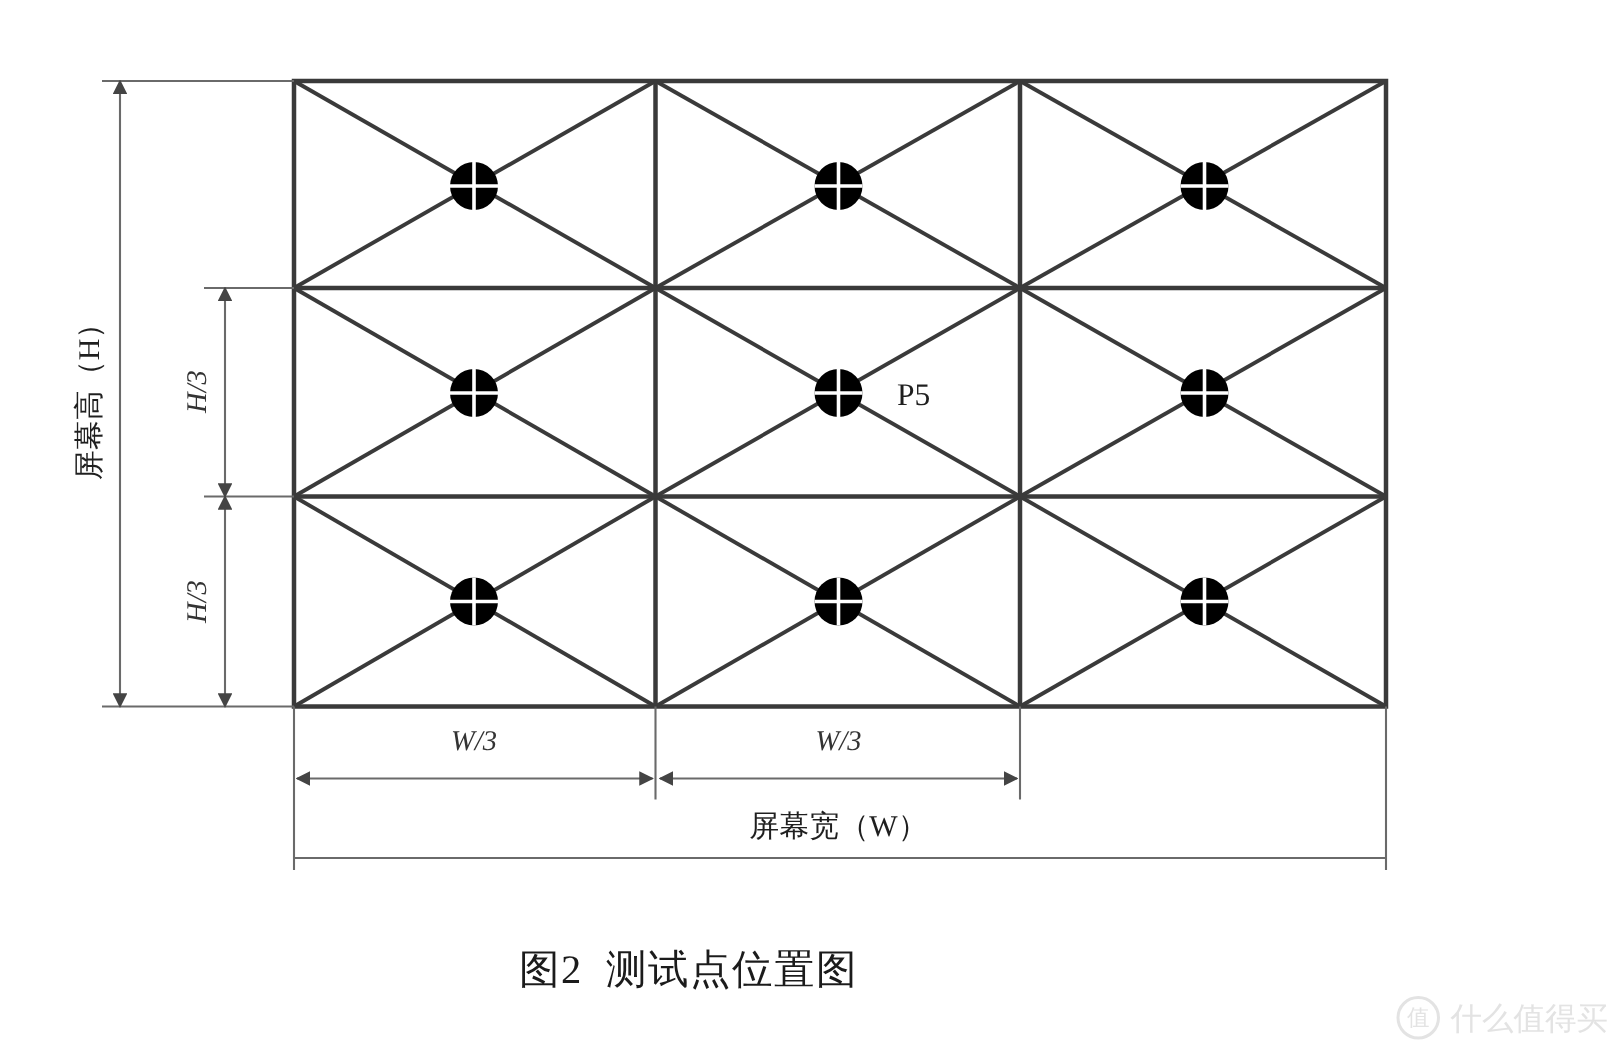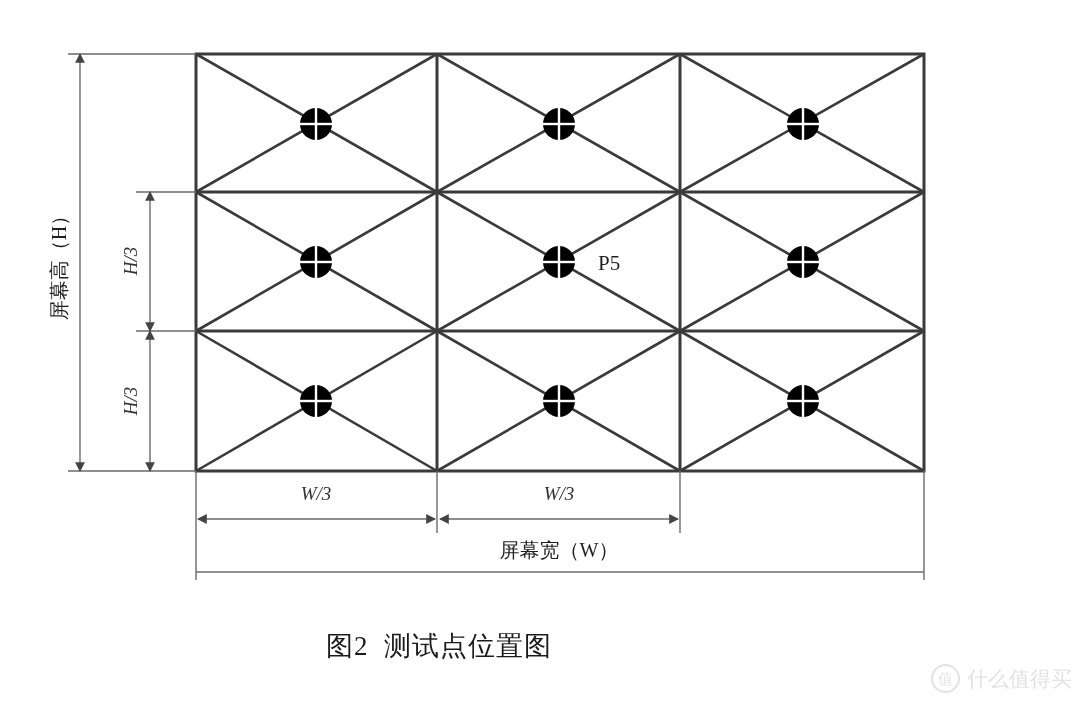--- a/index.html
+++ b/index.html
@@ -32,20 +32,21 @@
     position: absolute;
     left: 0;
     top: 628px;
     width: 878px;
     text-align: center;
     font-size: 27px;
     letter-spacing: 1px;
     font-family: "Liberation Serif", "DejaVu Serif", serif;
     color: #1b1b1b;
     white-space: pre;
+    padding-left: 20px;
   }
   .watermark {
     position: absolute;
     right: 8px;
     bottom: 10px;
     display: flex;
     align-items: center;
     gap: 7px;
     color: #e3e3e3;
     font-size: 21px;

